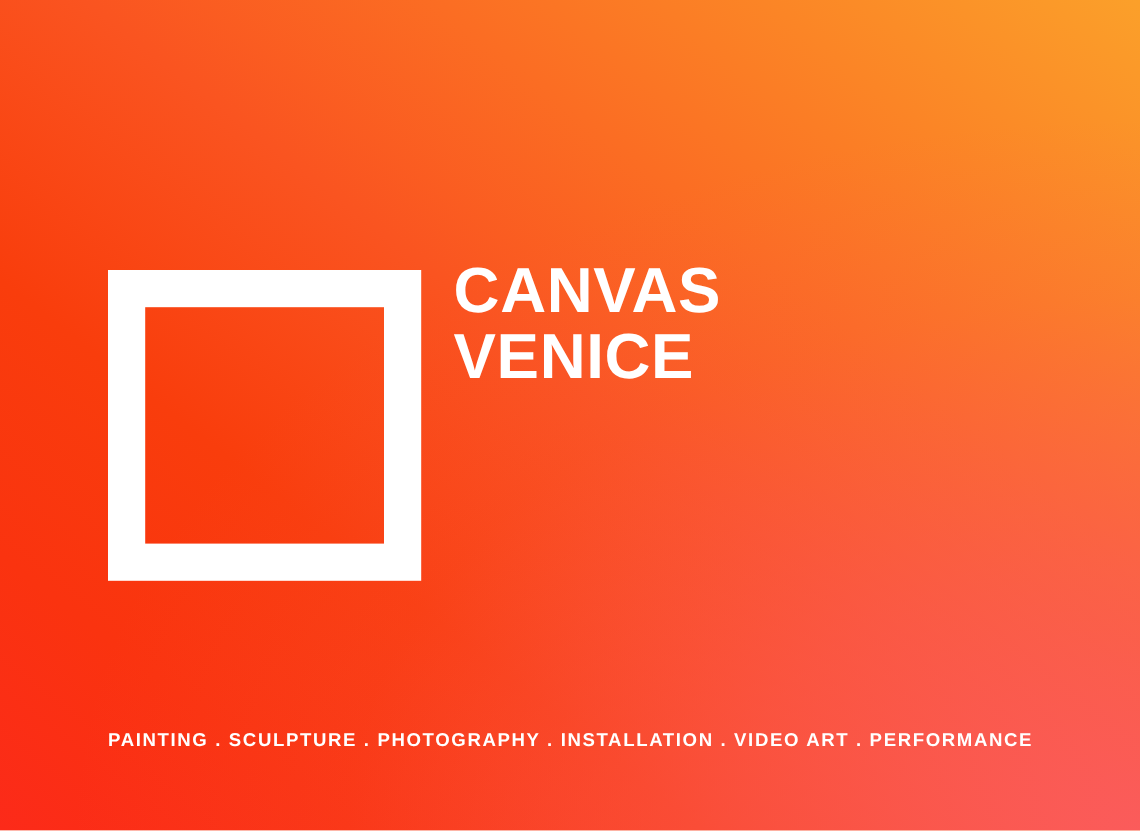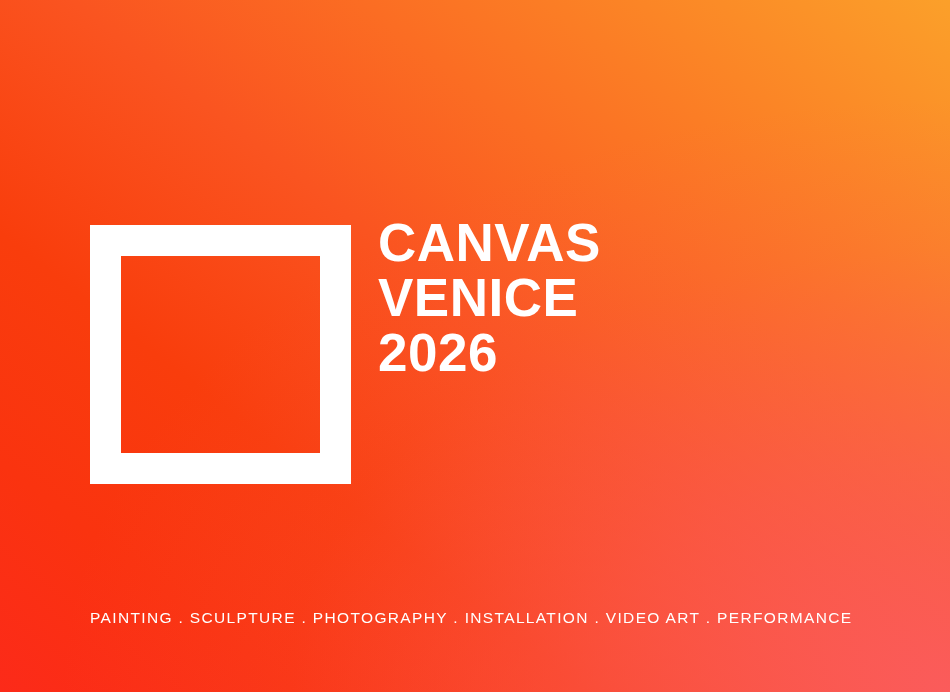--- a/index.html
+++ b/index.html
@@ -62,37 +62,36 @@
     display: block;
     height: 55px;
   }
 
   
   #tagline {
     position: absolute;
     left: 90px;
     top: 608px;
     color: #ffffff;
-    font-weight: normal;
+    font-weight: bold;
     font-size: 15.5px;
     line-height: 20px;
     letter-spacing: 1.35px;
     white-space: nowrap;
     text-transform: uppercase;
     text-align: right;
   }
 </style>
 </head>
 <body>
 
 <div id="poster">
 
   <div id="logo-mark"></div>
 
   <div id="headline">
     <span class="hl-line">CANVAS</span>
     <span class="hl-line">VENICE</span>
-    <span class="hl-line">2026</span>
   </div>
 
   <div id="tagline">PAINTING . SCULPTURE . PHOTOGRAPHY . INSTALLATION . VIDEO ART . PERFORMANCE</div>
 
 </div>
 
 </body></html>

